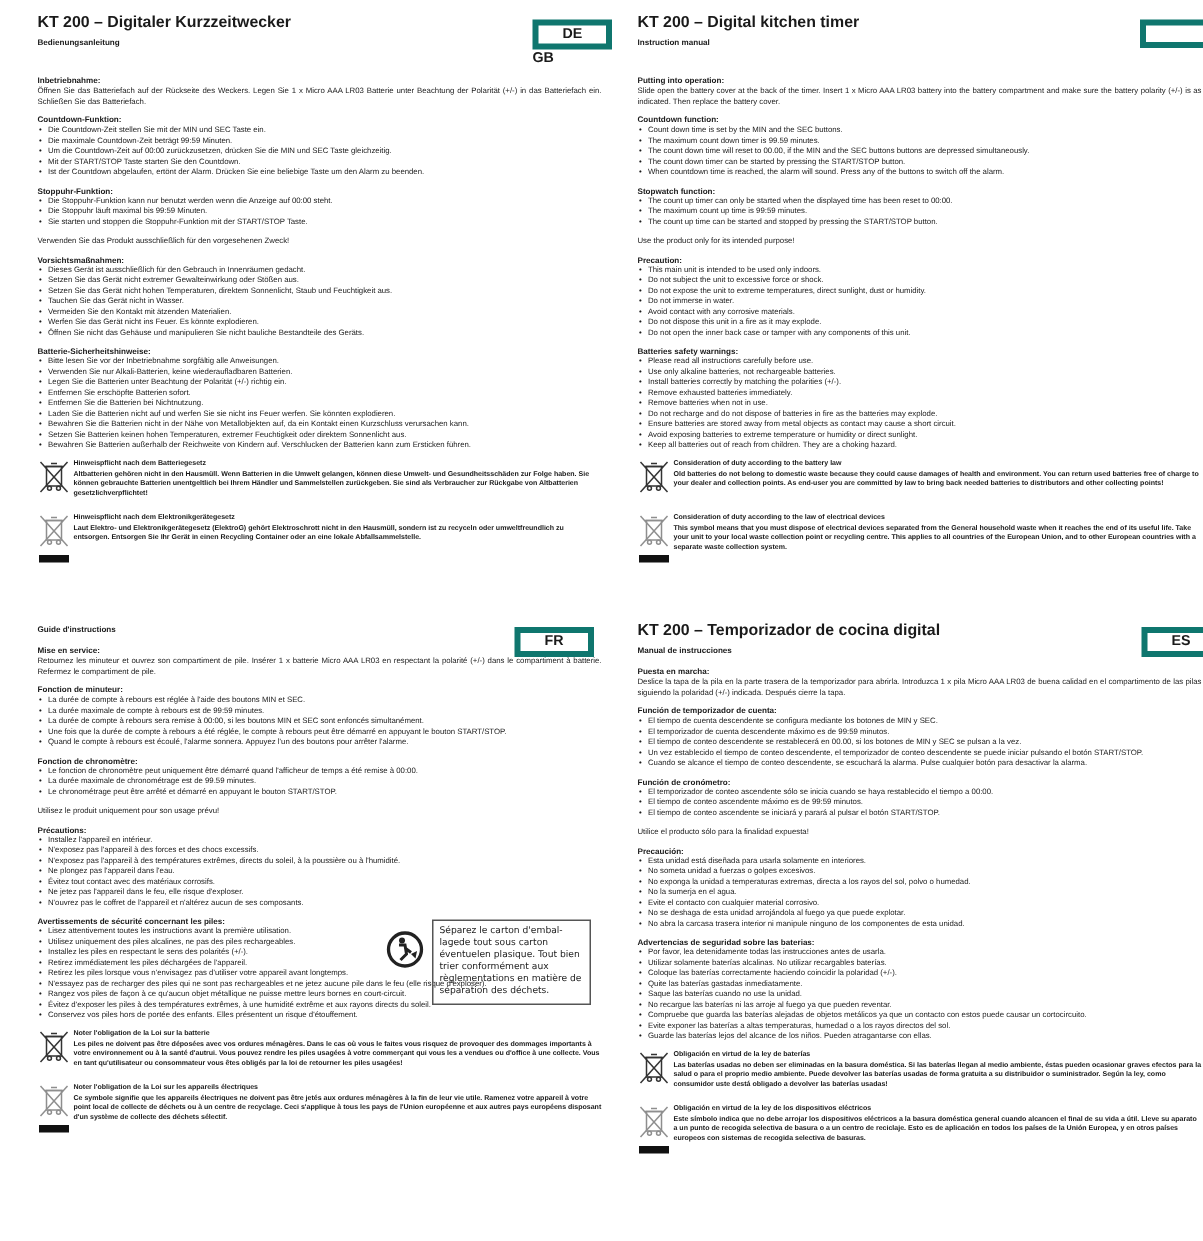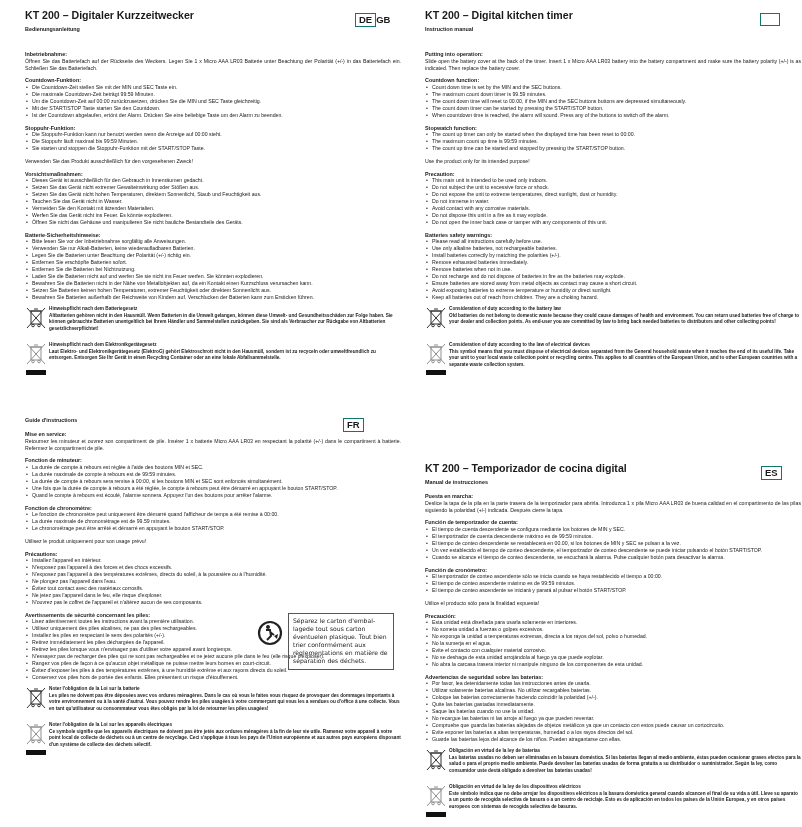--- a/index.html
+++ b/index.html
@@ -2,24 +2,24 @@
 <html><head>
   <meta charset="utf-8">
   <style>
     html, body { margin:0; padding:0; background:#ffffff; }
     body { width:802px; height:827px; position:relative; overflow:hidden;
       font-family:"Liberation Sans", sans-serif; color:#1a1a1a; }
     .page { position:absolute; width:376px; }
     #p-de { left:25px; top:8px; }
     #p-gb { left:425px; top:8px; }
     #p-fr { left:25px; top:413px; }
-    #p-es { left:425px; top:413px;margin-top:48px; }
+    #p-es { left:425px; top:413px; }
     .title { font-size:10.6px; font-weight:bold; margin:0; height:14px; line-height:14px; }
     .langbox { position:absolute; top:5px; font-size:9.5px; font-weight:bold; line-height:12px; }
-    .langbox .box { display:inline-block; border:1px solid #0f766e; padding:0 3px; height:12px; line-height:12px; }
+    .langbox .box { display:inline-block; border:4px solid #0f766e; padding:0 16px; height:12px; line-height:12px; }
     .subtitle { font-size:5.4px; font-weight:bold; margin-top:4px; height:8px; }
     .section { margin-top:6px; }
     .sec-gap-lg { margin-top:17px; }
     .h { font-size:5.4px; font-weight:bold; line-height:6.6px; }
     .p { font-size:5.2px; line-height:6.9px; text-align:justify; }
     ul { list-style:none; margin:0; padding:0; }
     li { font-size:5.2px; line-height:6.9px; padding-left:7px; position:relative; }
     li:before { content:"\2022"; position:absolute; left:1px; }
     .notice { position:relative; margin-top:6px; min-height:30px; }
     .notice .icon { position:absolute; left:0; top:0; width:22px; height:26px; }

